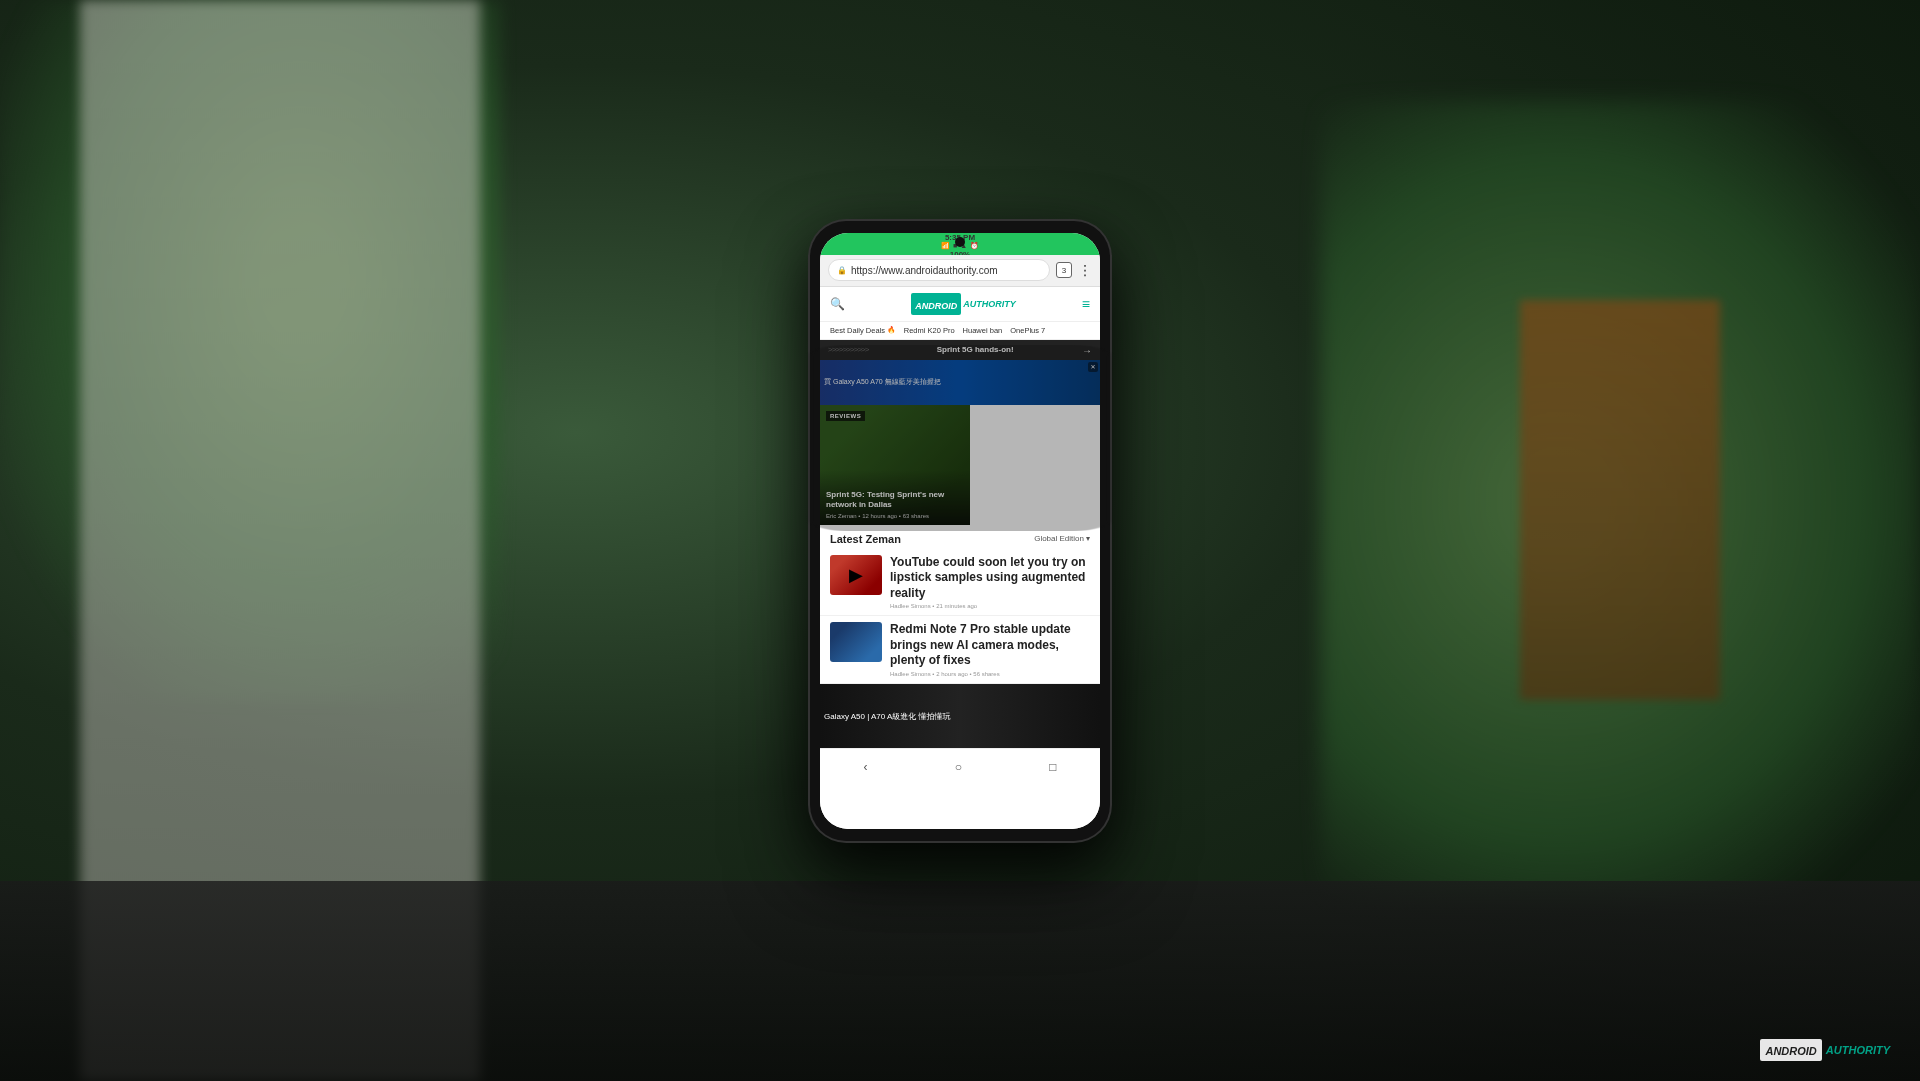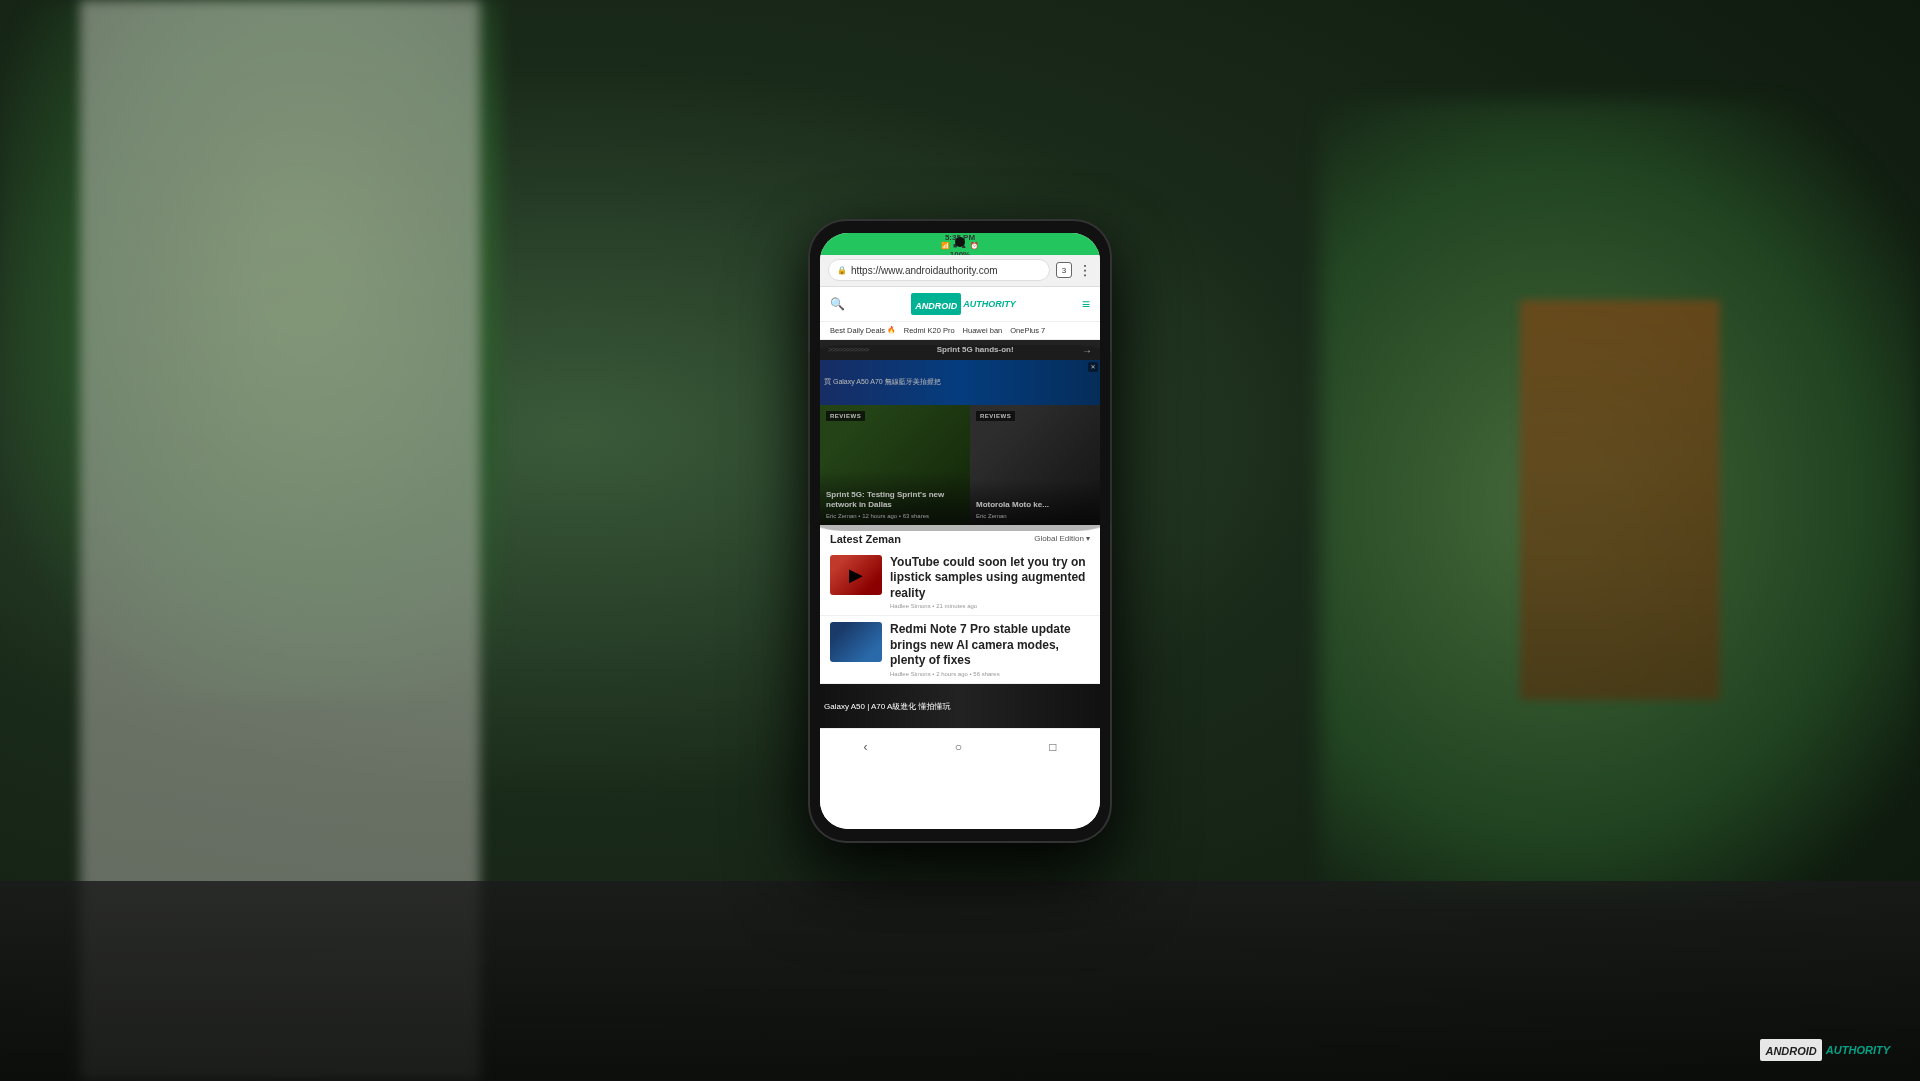--- a/index.html
+++ b/index.html
@@ -437,21 +437,21 @@
       line-height: 1.3;
       margin-bottom: 2px;
     }
     .news-byline {
       font-size: 6px;
       color: #999;
     }
 
     
     .bottom-ad {
-      height: 44px;
+      height: 64px;
       background: #14532d;
       flex-shrink: 0;
       position: relative;
       overflow: hidden;
     }
     .bottom-ad-inner {
       width: 100%;
       height: 100%;
       background: linear-gradient(90deg, #111 0%, #222 50%, #111 100%);
       display: flex;
@@ -605,29 +605,20 @@
               <div class="article-meta">
                 <span>Eric Zeman</span>
                 <span> • </span>
                 <span>12 hours ago</span>
                 <span> • </span>
                 <span>63 shares</span>
               </div>
             </div>
           </div>
 
-          <div class="article-card article-card-2">
-            <div class="article-badge">REVIEWS</div>
-            <div class="article-info">
-              <div class="article-title">Motorola Moto ke...</div>
-              <div class="article-meta">
-                <span>Eric Zeman</span>
-              </div>
-            </div>
-          </div>
         </div>
 
         <div class="latest-news-header">
           <span class="latest-news-title">Latest Zeman</span>
           <div class="global-edition">
             <span>Global Edition</span>
             <span>▾</span>
           </div>
         </div>
 

